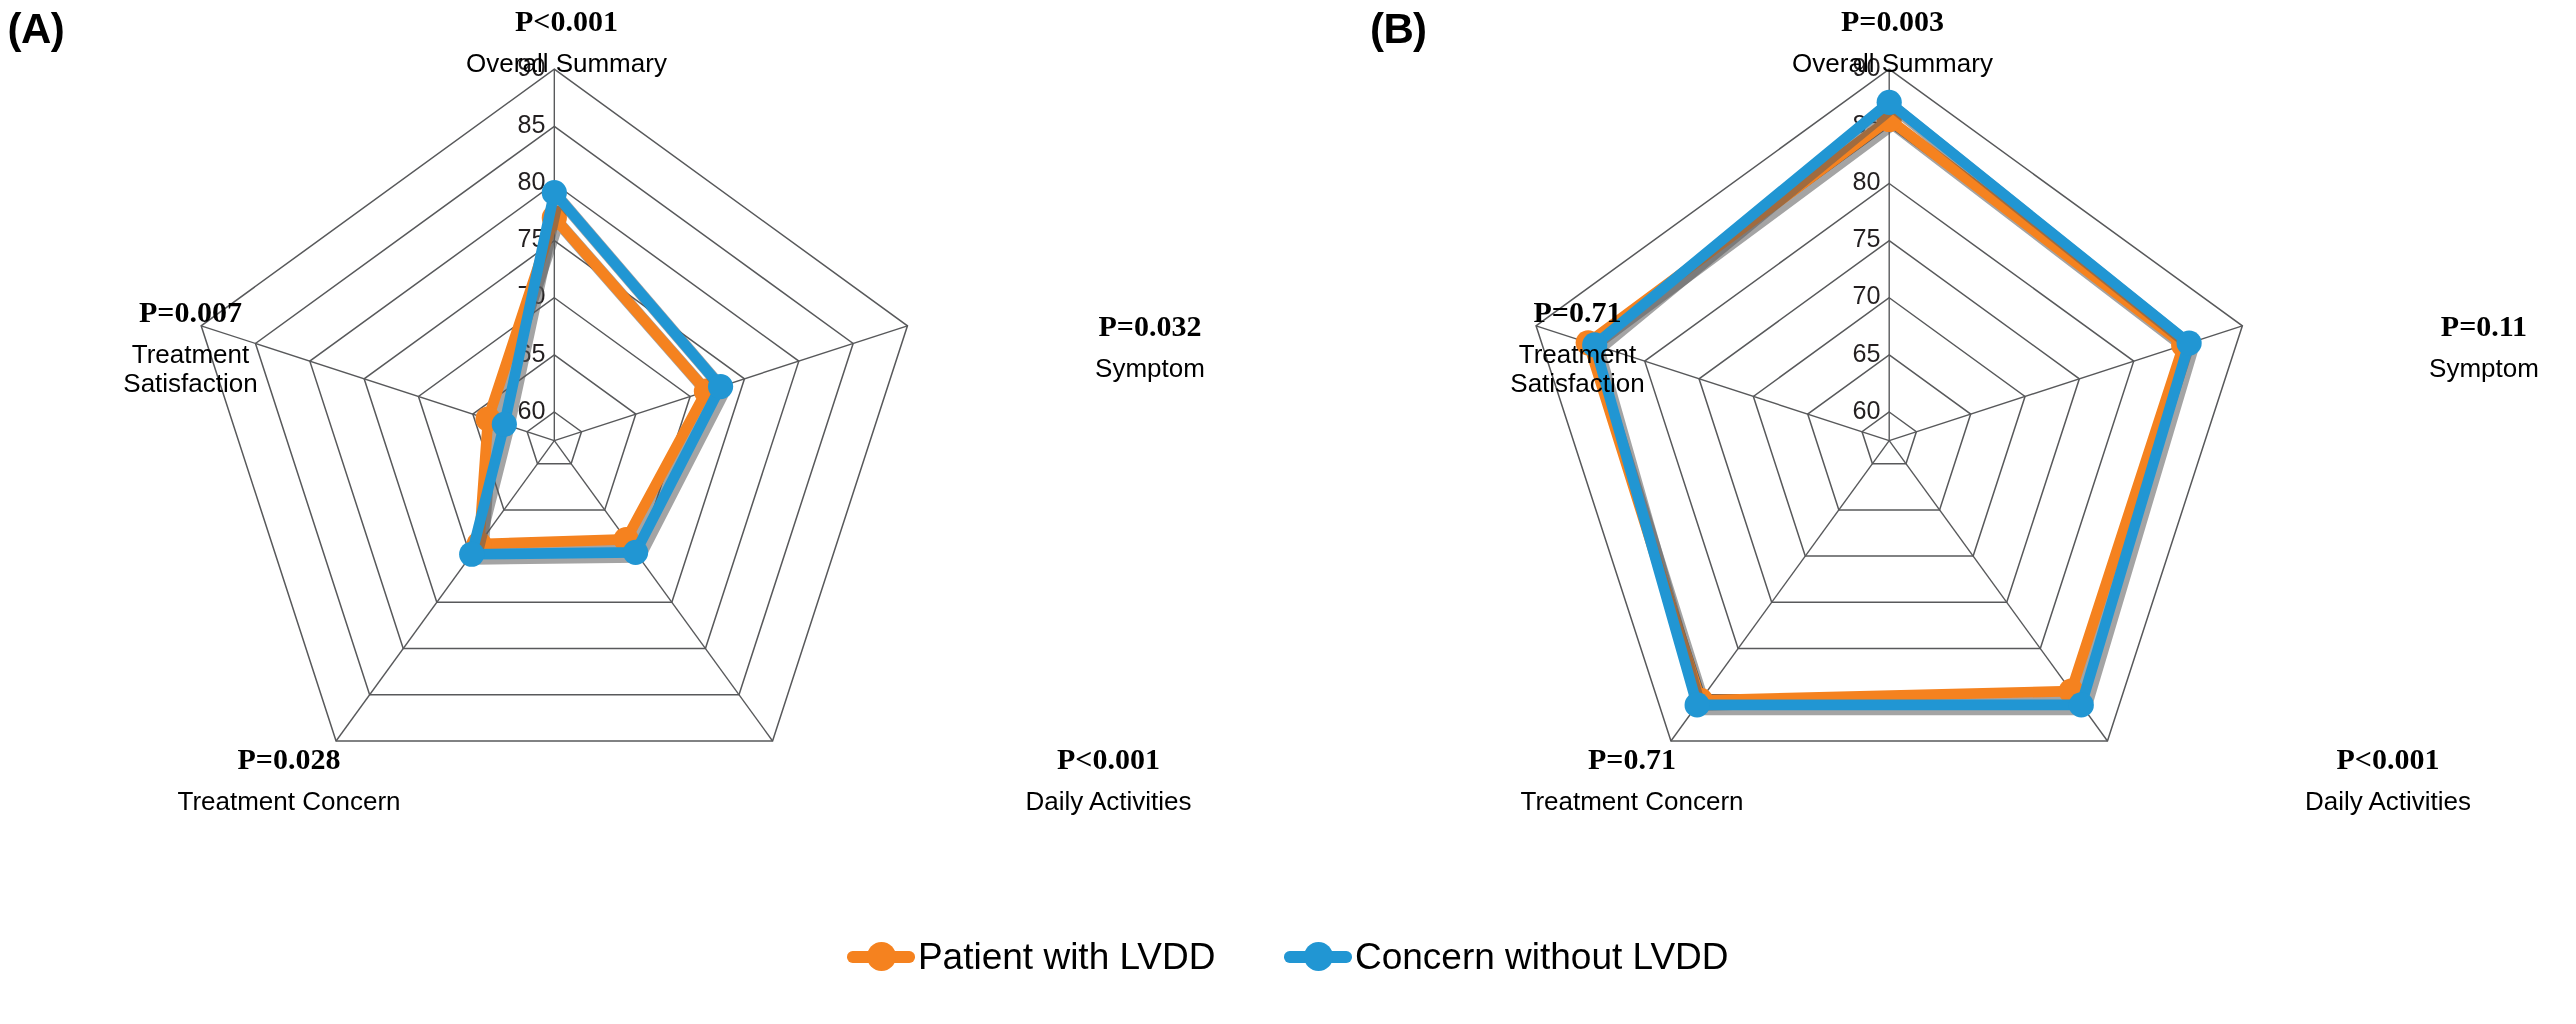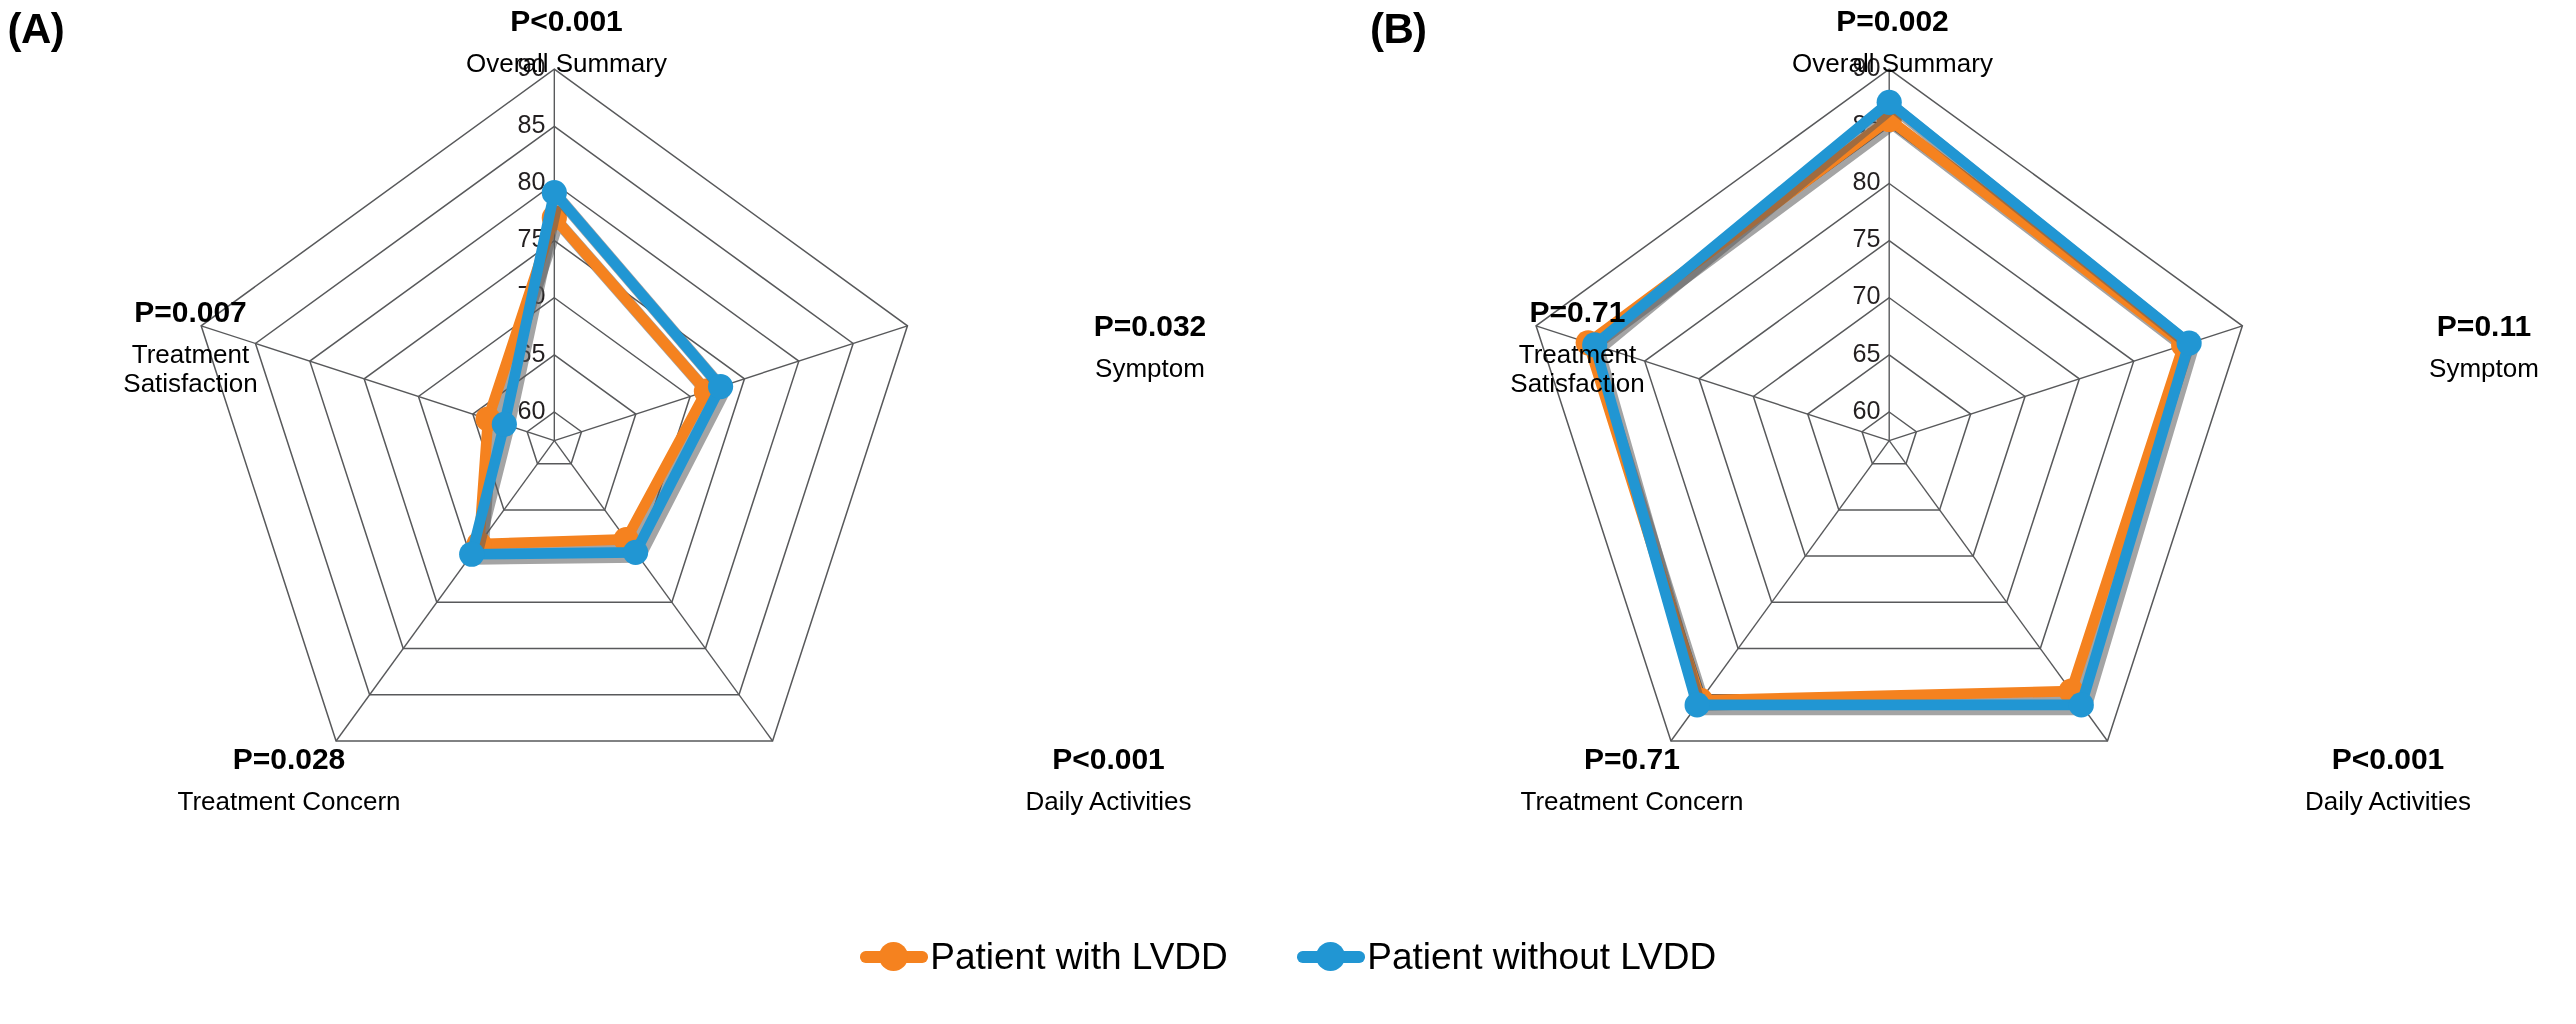--- a/index.html
+++ b/index.html
@@ -89,20 +89,21 @@
 
   
   .axis-annot {
     position: absolute;
     line-height: 1.12;
   }
   .axis-annot .pval {
     font-size: 30px;
     font-weight: bold;
     white-space: nowrap;
+    font-family: Liberation Serif, serif;
   }
   .axis-annot .cat {
     font-size: 26px;
     font-weight: normal;
     white-space: nowrap;
   }
   .axis-annot.ctr { text-align: center; }
   .axis-annot.lf  { text-align: center; }
 
   
@@ -274,21 +275,21 @@
           <path d="M955.00 162.65 L1431.52 545.17 L1260.18 1120.04 L649.82 1120.04 L487.11 547.97 L955.00 162.65" class="series-path" stroke="#2196D3"></path>
           <circle cx="955.00" cy="162.65" r="20" fill="#2196D3" class="series-marker"></circle>
           <circle cx="1431.52" cy="545.17" r="20" fill="#2196D3" class="series-marker"></circle>
           <circle cx="1260.18" cy="1120.04" r="20" fill="#2196D3" class="series-marker"></circle>
           <circle cx="649.82" cy="1120.04" r="20" fill="#2196D3" class="series-marker"></circle>
           <circle cx="487.11" cy="547.97" r="20" fill="#2196D3" class="series-marker"></circle>
         </g>
       </svg>
 
     <div class="axis-annot ctr" style="left:428px; top:3.8px; width:353px;">
-      <div class="pval">P=0.002</div>
+      <div class="pval">P=0.003</div>
       <div class="gap"></div>
       <div class="cat">Overall Summary</div>
     </div>
 
     <div class="axis-annot lf" style="left:1064px; top:309px; width:264px;">
       <div class="pval">P=0.11</div>
       <div class="gap"></div>
       <div class="cat">Symptom</div>
     </div>
 
@@ -312,18 +313,18 @@
     </div>
   </div>
 
   <div id="legend">
     <div class="legend-item">
       <span class="legend-swatch" id="sw-0" style="background: rgb(245, 130, 31);"></span>
       <span class="legend-label">Patient with LVDD</span>
     </div>
     <div class="legend-item">
       <span class="legend-swatch" id="sw-1" style="background: rgb(33, 150, 211);"></span>
-      <span class="legend-label">Patient without LVDD</span>
+      <span class="legend-label">Concern without LVDD</span>
     </div>
   </div>
 
 </div>
 
 
 </body></html>

